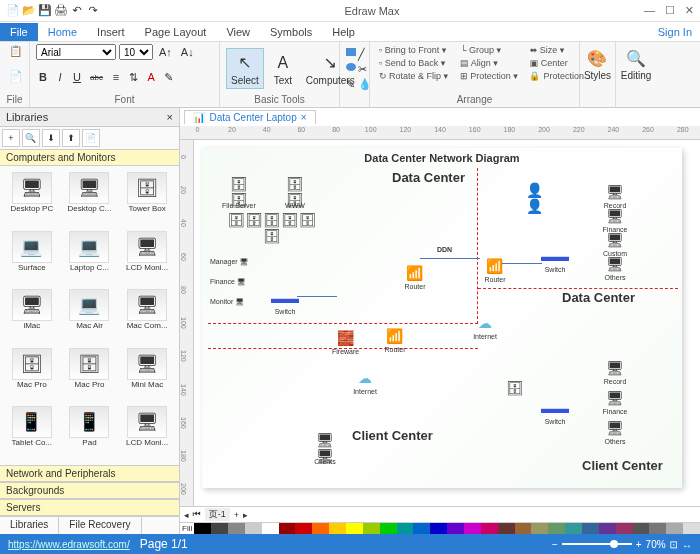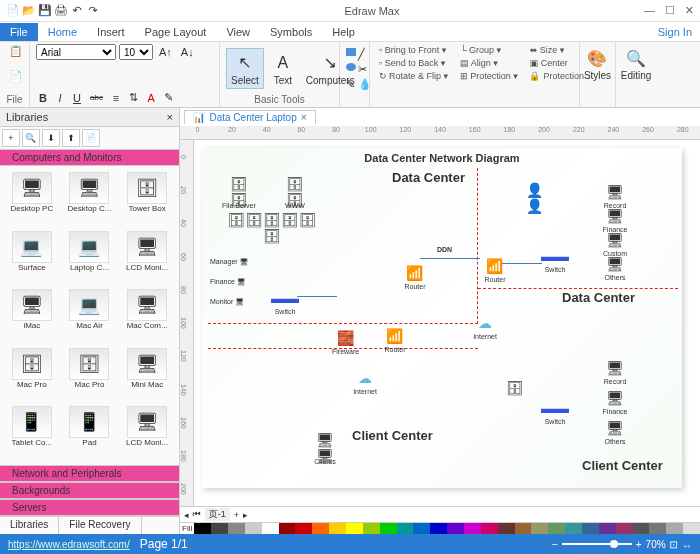--- a/index.html
+++ b/index.html
@@ -24,21 +24,21 @@
 .ribbon .bigbtn { display:flex; flex-direction:column; align-items:center; padding:2px 4px; cursor:pointer; font-size:10px; }
 .ribbon .bigbtn.sel { background:#d5e5f5; border:1px solid #9cc; }
 .ribbon .ico { width:24px; height:24px; display:flex; align-items:center; justify-content:center; font-size:16px; }
 .ribbon .arrange-col { display:flex; flex-direction:column; gap:1px; font-size:9px; }
 .ribbon .arrange-col div { padding:1px 3px; color:#555; white-space:nowrap; }
 .workarea { display:flex; height:426px; }
 .sidebar { width:180px; border-right:1px solid #ccc; display:flex; flex-direction:column; background:#fafafa; }
 .sidebar .hdr { background:#eee; padding:3px 6px; font-size:11px; display:flex; justify-content:space-between; align-items:center; border-bottom:1px solid #ccc; }
 .searchrow { display:flex; padding:2px; gap:2px; }
 .searchrow .sbtn { width:18px; height:18px; border:1px solid #ccc; background:#fff; font-size:9px; display:flex; align-items:center; justify-content:center; }
-.cat { background:#ec4899; padding:2px 12px; font-size:10px; border-top:1px solid #ccc; border-bottom:1px solid #ccc; cursor:pointer; }
+.cat { background:#fef9c3; padding:2px 6px; font-size:10px; border-top:1px solid #ccc; border-bottom:1px solid #ccc; cursor:pointer; }
 .shapes { flex:1; overflow:auto; padding:4px; display:grid; grid-template-columns:repeat(3,1fr); gap:2px; }
 .shape { display:flex; flex-direction:column; align-items:center; font-size:8px; text-align:center; padding:2px; cursor:pointer; }
 .shape .thumb { width:40px; height:32px; background:linear-gradient(#e8e8e8,#fff); border:1px solid #ddd; display:flex; align-items:center; justify-content:center; font-size:18px; }
 .shape .name { white-space:nowrap; overflow:hidden; text-overflow:ellipsis; width:50px; }
 .canvasarea { flex:1; display:flex; flex-direction:column; background:#fff; }
 .doctab { height:18px; display:flex; align-items:center; padding-left:4px; }
 .doctab .tab { background:#fff; border:1px solid #ccc; border-bottom:none; padding:1px 8px; font-size:10px; color:#2b7cd3; display:flex; gap:4px; align-items:center; }
 .ruler-h { height:14px; background:#f0f0f0; border-bottom:1px solid #ccc; font-size:7px; display:flex; }
 .ruler-h span { flex:1; text-align:center; color:#888; }
 .canvas-row { display:flex; flex:1; }
@@ -123,20 +123,21 @@
     <div class="row">
       <span class="btn" style="font-weight:bold">B</span>
       <span class="btn" style="font-style:italic">I</span>
       <span class="btn" style="text-decoration:underline">U</span>
       <span class="btn" style="text-decoration:line-through;font-size:8px">abc</span>
       <span class="btn">≡</span>
       <span class="btn">⇅</span>
       <span class="btn" style="color:#c00">A</span>
       <span class="btn">✎</span>
     </div>
+    <div class="lbl">Font</div>
   </div>
   <div class="group" style="width:120px">
     <div class="row" style="height:48px">
       <div class="bigbtn sel">
           <div class="ico">↖</div>
           <span>Select</span>
         </div>
       <div class="bigbtn">
           <div class="ico">A</div>
           <span>Text</span>
@@ -169,20 +170,21 @@
         <div>└ <span>Group</span> ▾</div>
         <div>▤ <span>Align</span> ▾</div>
         <div>⊞ <span>Protection</span> ▾</div>
       </div>
       <div class="arrange-col">
         <div>⬌ <span>Size</span> ▾</div>
         <div>▣ <span>Center</span></div>
         <div>🔒 <span>Protection</span></div>
       </div>
     </div>
+    <div class="lbl">Arrange</div>
   </div>
   <div class="group" style="width:36px">
     <div class="bigbtn">
         <div class="ico">🎨</div>
         <span>Styles</span>
       </div>
   </div>
   <div class="group" style="width:40px;border-right:none">
     <div class="bigbtn">
         <div class="ico">🔍</div>

